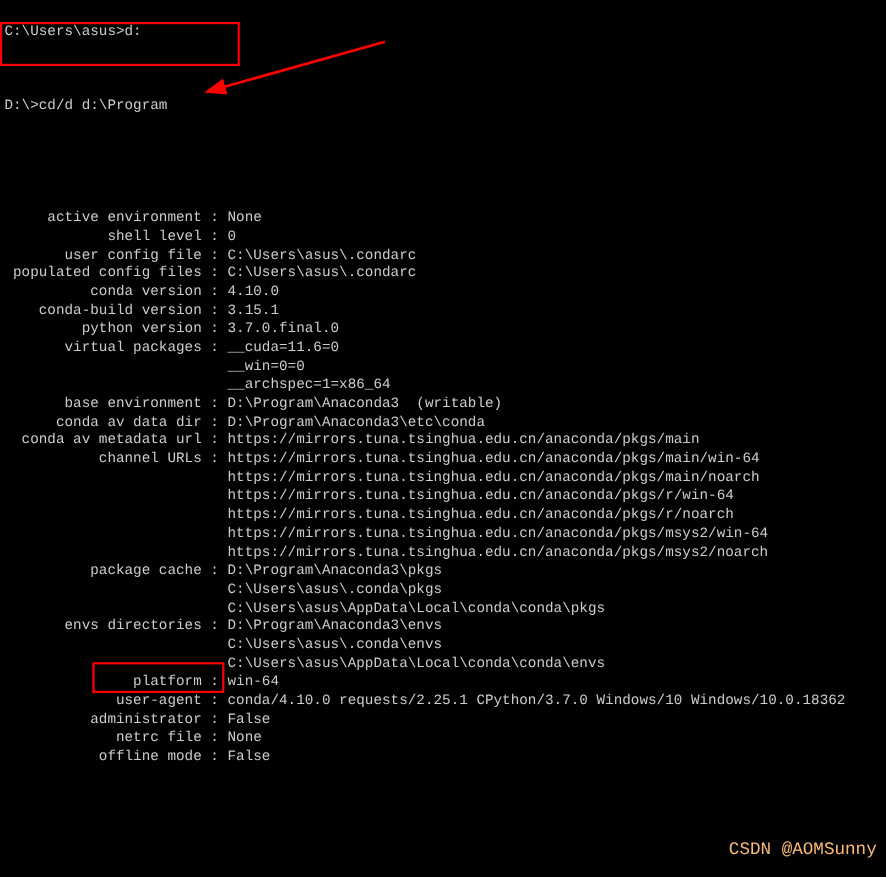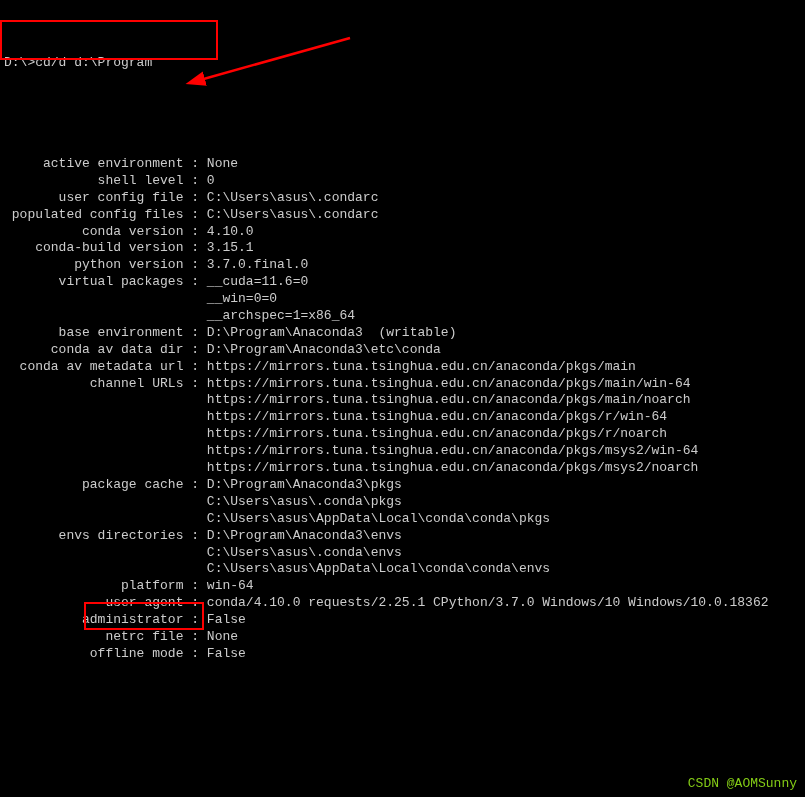--- a/index.html
+++ b/index.html
@@ -26,29 +26,30 @@
     pointer-events: none;
     background: transparent;
   }
   .arrow {
     position: absolute;
     pointer-events: none;
   }
   .watermark {
     position: absolute;
     right: 8px;
-    bottom: 4px;
-    color: #84cc16;
-    font-size: 13px;
+    bottom: 14px;
+    color: #fdba74;
+    font-size: 16px;
   }
 </style>
 </head>
 <body>
 
 <div class="terminal">
+<div class="line">C:\Users\asus&gt;d:</div>
 <div class="line"> </div>
 <div class="line">D:\&gt;cd/d d:\Program</div>
 <div class="line"> </div>
 <div class="line"> </div>
 <div id="info-block"><div class="line">     active environment : None</div><div class="line">            shell level : 0</div><div class="line">       user config file : C:\Users\asus\.condarc</div><div class="line"> populated config files : C:\Users\asus\.condarc</div><div class="line">          conda version : 4.10.0</div><div class="line">    conda-build version : 3.15.1</div><div class="line">         python version : 3.7.0.final.0</div><div class="line">       virtual packages : __cuda=11.6=0</div><div class="line">                          __win=0=0</div><div class="line">                          __archspec=1=x86_64</div><div class="line">       base environment : D:\Program\Anaconda3  (writable)</div><div class="line">      conda av data dir : D:\Program\Anaconda3\etc\conda</div><div class="line">  conda av metadata url : https://mirrors.tuna.tsinghua.edu.cn/anaconda/pkgs/main</div><div class="line">           channel URLs : https://mirrors.tuna.tsinghua.edu.cn/anaconda/pkgs/main/win-64</div><div class="line">                          https://mirrors.tuna.tsinghua.edu.cn/anaconda/pkgs/main/noarch</div><div class="line">                          https://mirrors.tuna.tsinghua.edu.cn/anaconda/pkgs/r/win-64</div><div class="line">                          https://mirrors.tuna.tsinghua.edu.cn/anaconda/pkgs/r/noarch</div><div class="line">                          https://mirrors.tuna.tsinghua.edu.cn/anaconda/pkgs/msys2/win-64</div><div class="line">                          https://mirrors.tuna.tsinghua.edu.cn/anaconda/pkgs/msys2/noarch</div><div class="line">          package cache : D:\Program\Anaconda3\pkgs</div><div class="line">                          C:\Users\asus\.conda\pkgs</div><div class="line">                          C:\Users\asus\AppData\Local\conda\conda\pkgs</div><div class="line">       envs directories : D:\Program\Anaconda3\envs</div><div class="line">                          C:\Users\asus\.conda\envs</div><div class="line">                          C:\Users\asus\AppData\Local\conda\conda\envs</div><div class="line">               platform : win-64</div><div class="line">             user-agent : conda/4.10.0 requests/2.25.1 CPython/3.7.0 Windows/10 Windows/10.0.18362</div><div class="line">          administrator : False</div><div class="line">             netrc file : None</div><div class="line">           offline mode : False</div></div>
 <div class="line"> </div>
 <div class="line"> </div>
 
 
 

